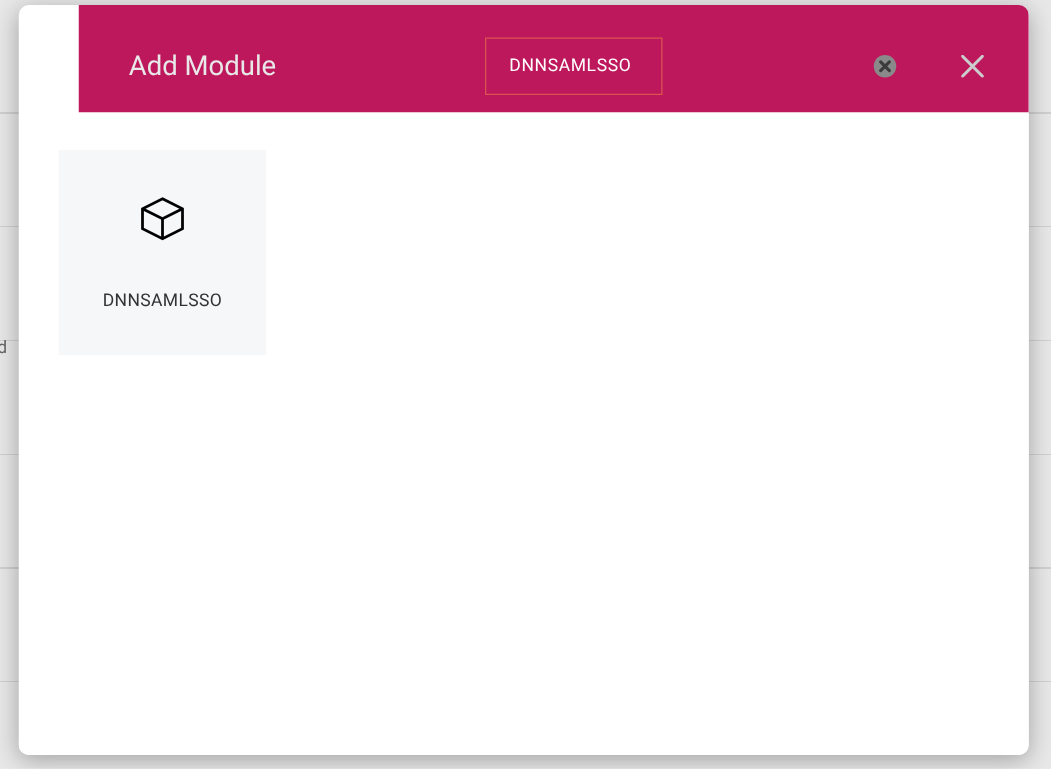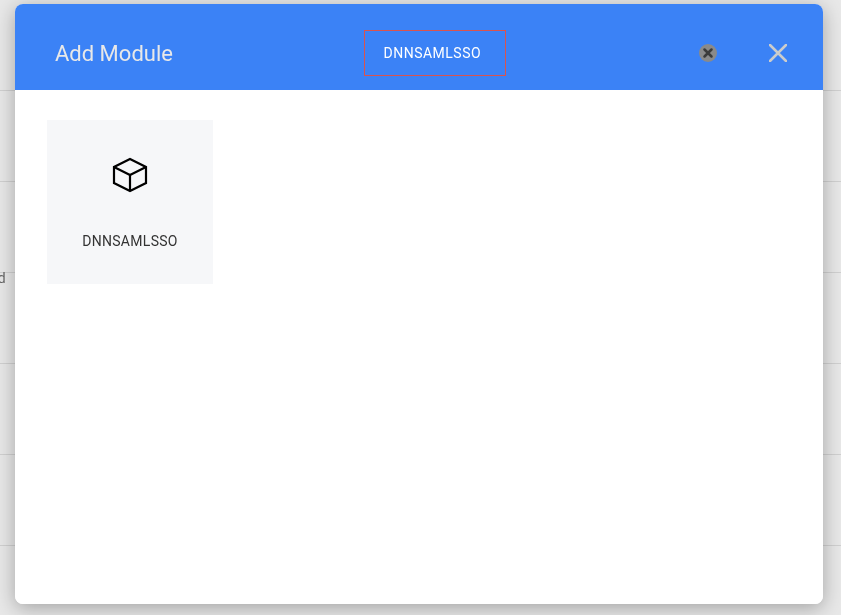--- a/index.html
+++ b/index.html
@@ -36,25 +36,26 @@
       right: 18px;
       bottom: 11px;
       background: #ffffff;
       border-radius: 8px;
       overflow: hidden;
       box-shadow: 0 4px 20px rgba(0,0,0,0.3);
       display: flex;
       flex-direction: column;
     }
     .modal-header {
-      background: #3b82f6;
+      background: #be185d;
       height: 86px;
       display: flex;
       align-items: center;
       padding: 12px 35px 0 40px;
+      margin-left: 48px;
     }
     .modal-title {
       color: #e8e8e8;
       font-size: 22px;
       font-weight: 400;
       flex: 0 0 auto;
     }
     .search-area {
       flex: 1;
       display: flex;

